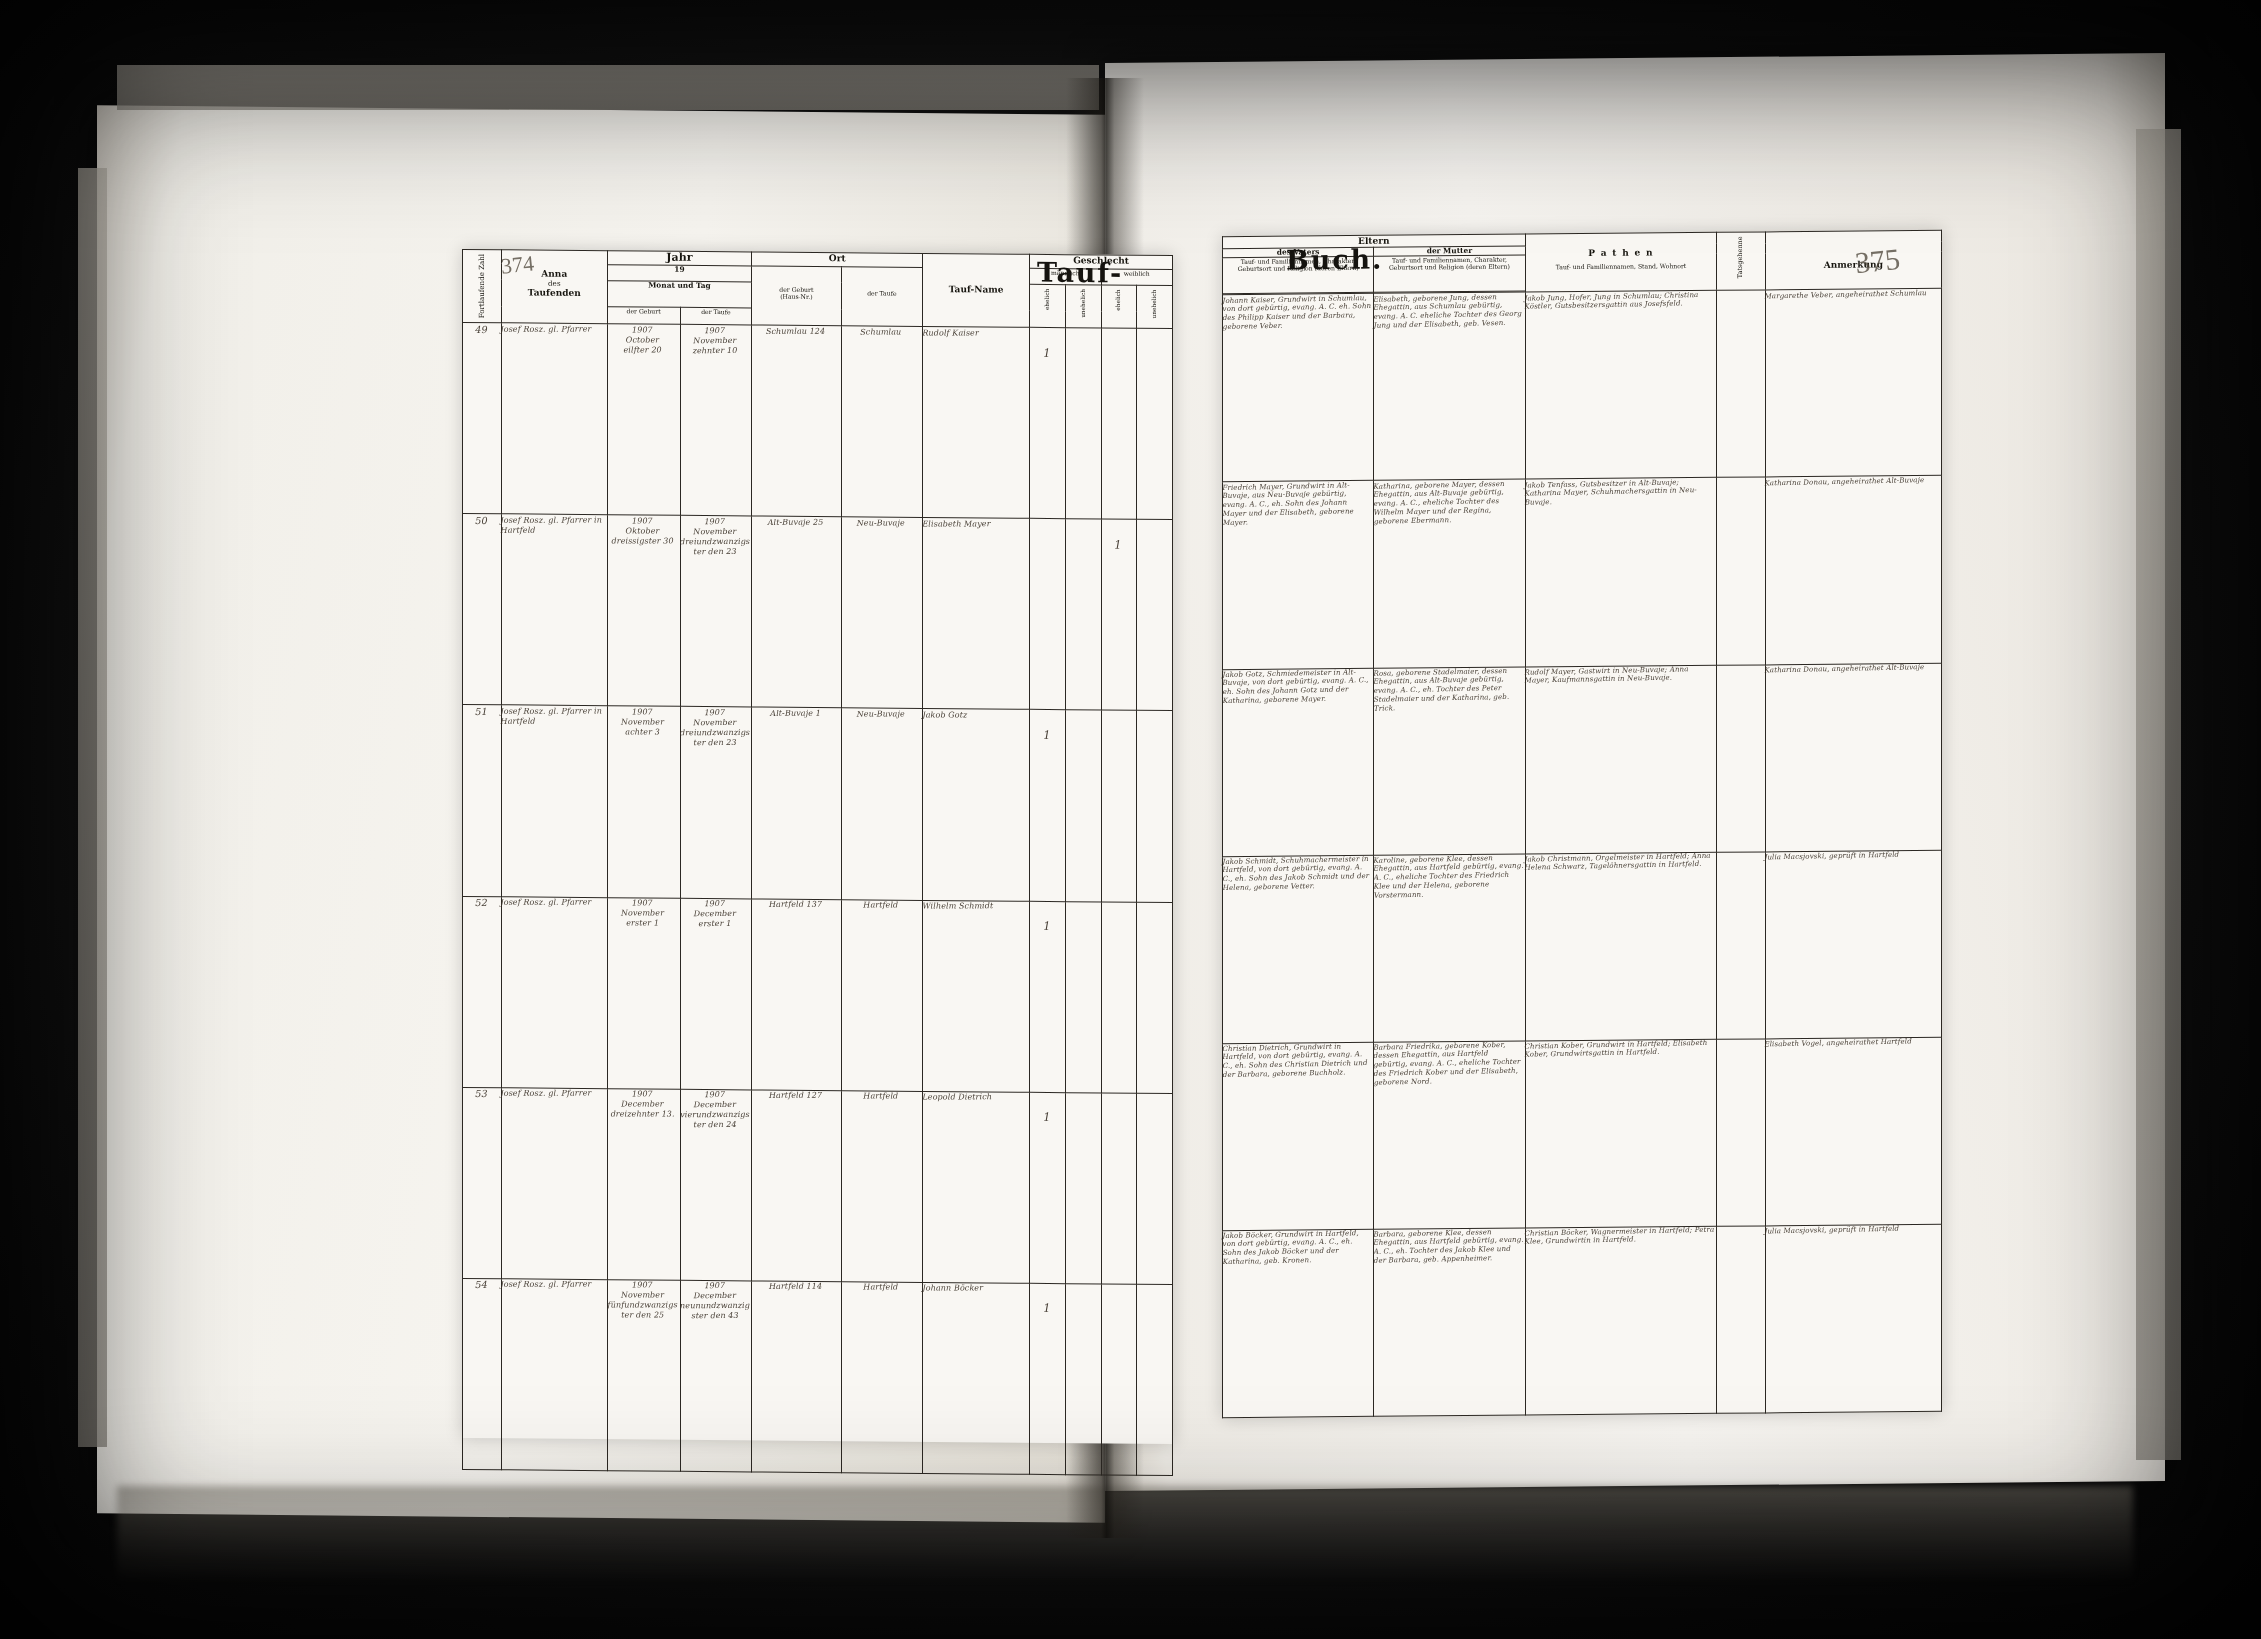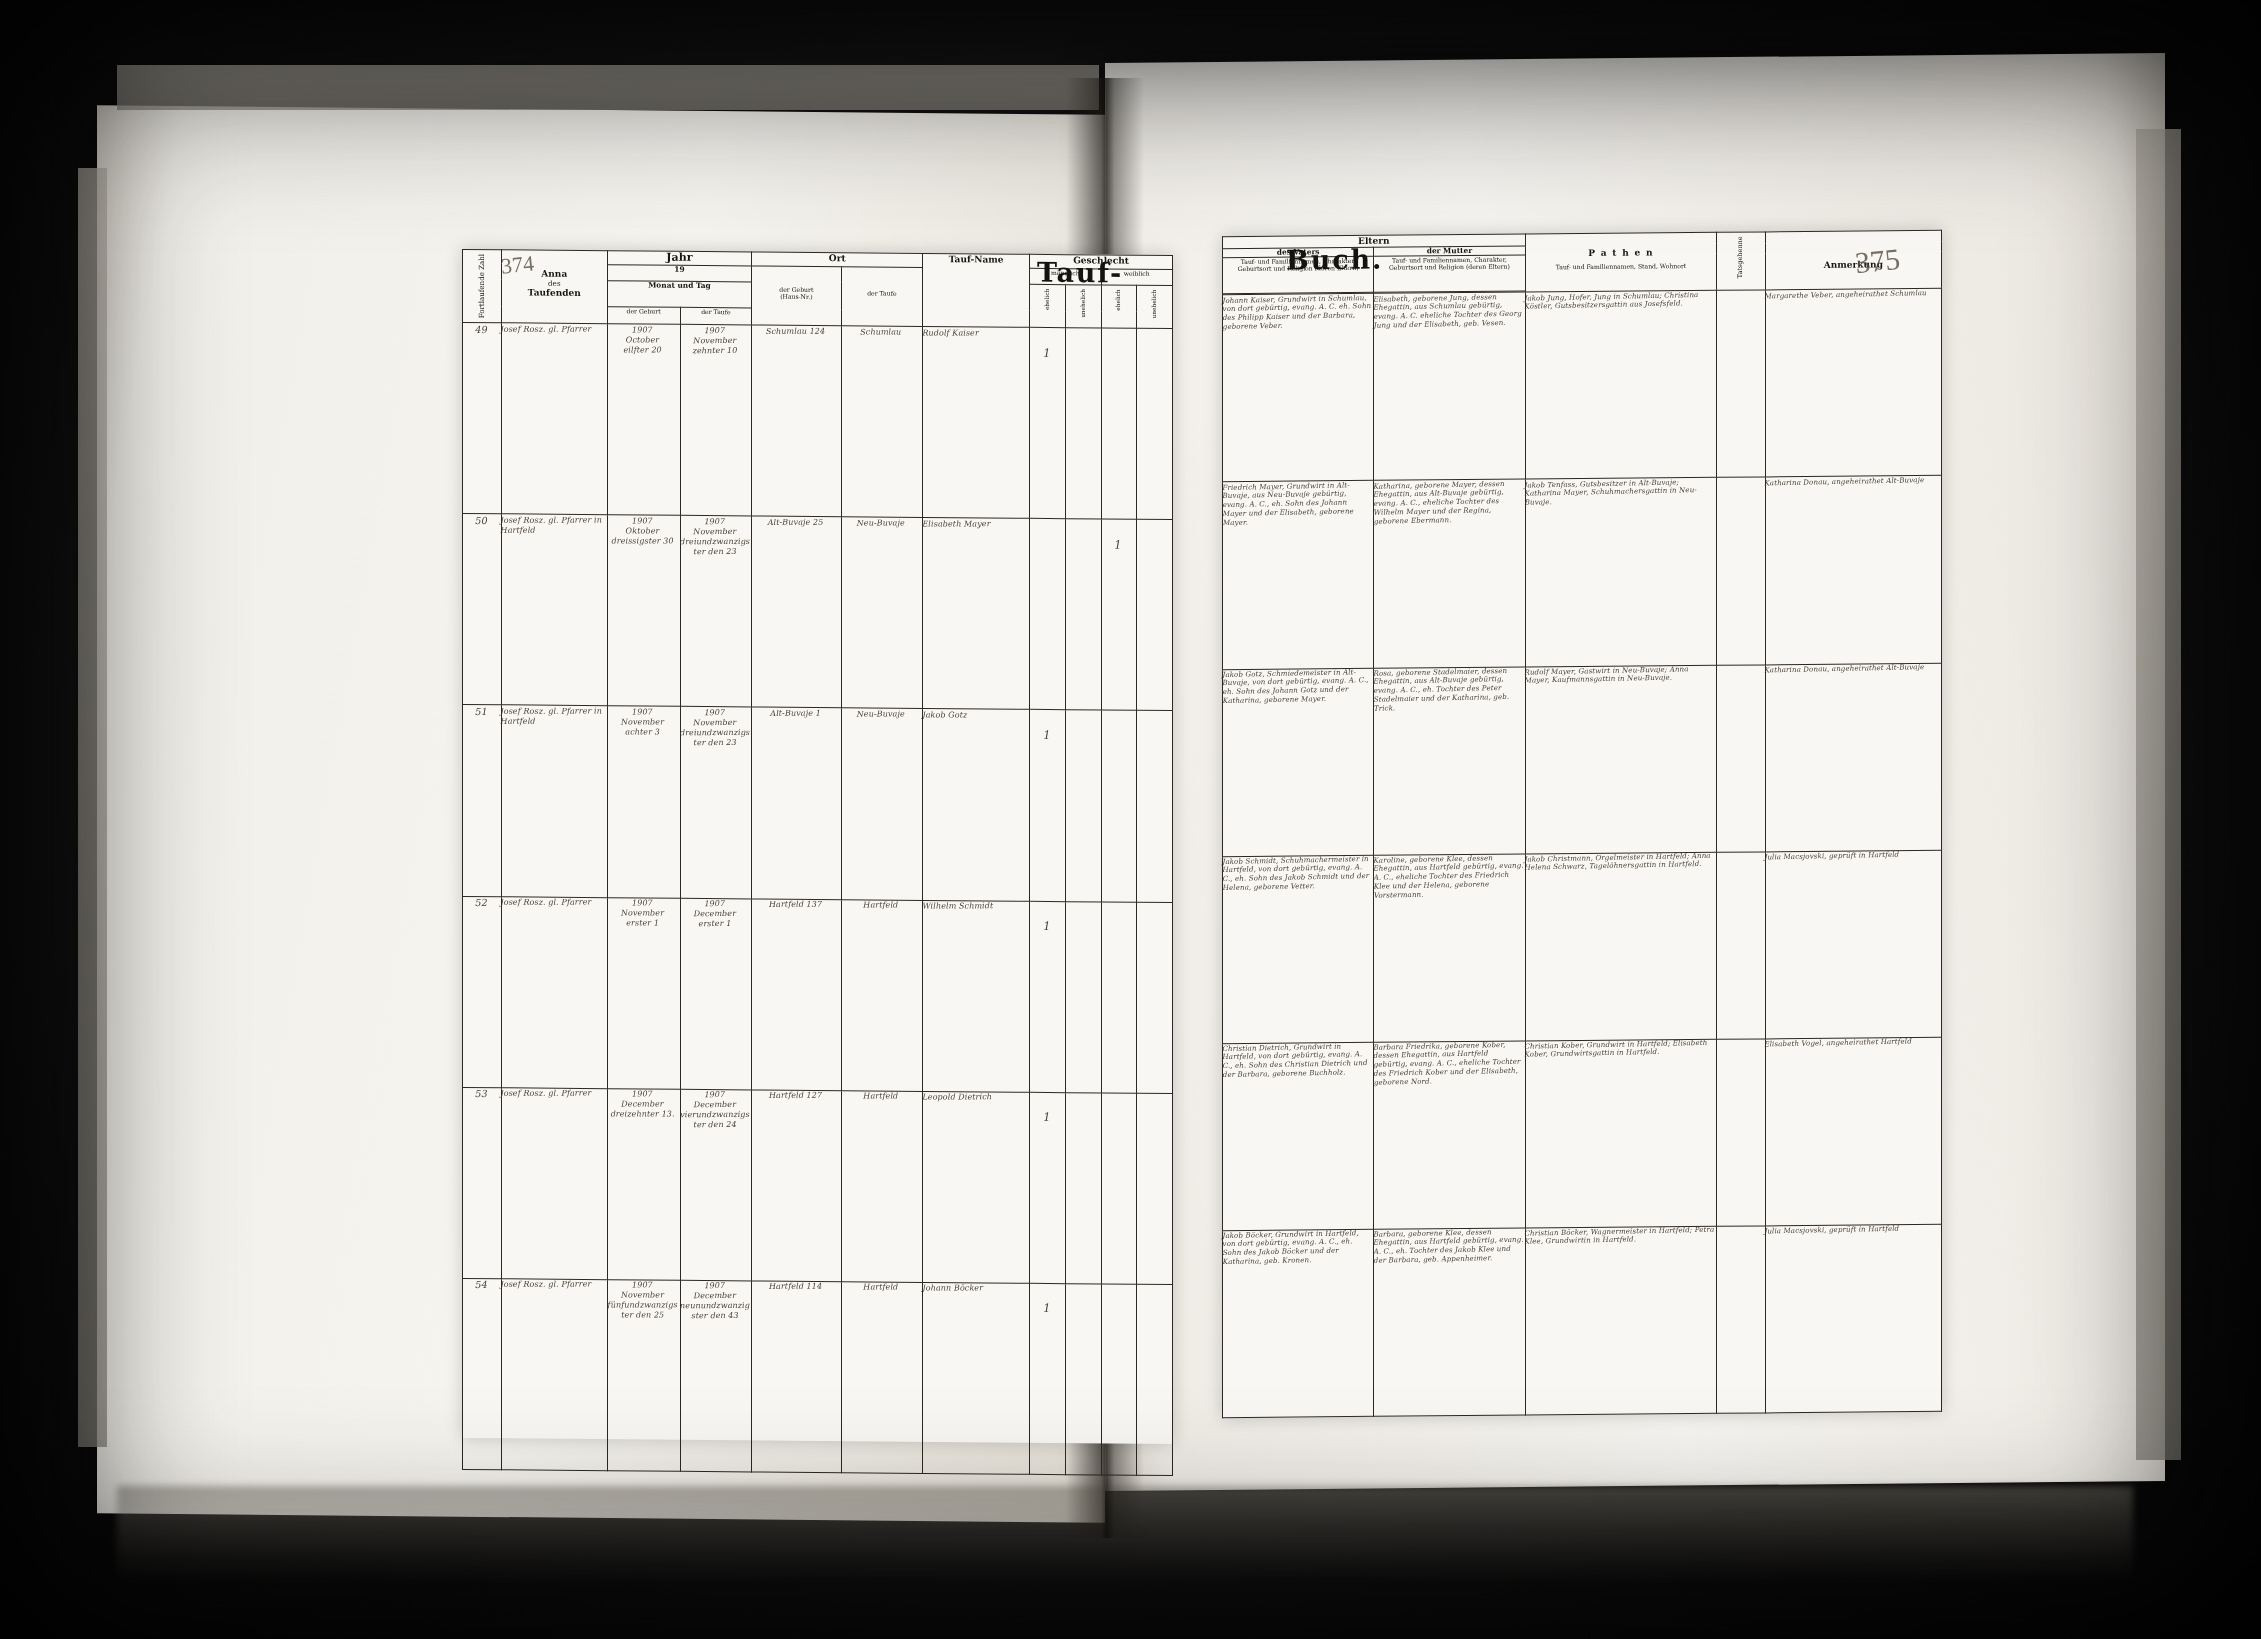--- a/index.html
+++ b/index.html
@@ -237,21 +237,21 @@
               <span class="vert">Fortlaufende Zahl</span>
             </th>
             <th rowspan="4" class="hcell">
               <div class="h-md" style="margin-top:18px">Anna</div>
               <div class="sub">des</div>
               <div class="h-md">Taufenden</div>
             </th>
             <th colspan="2" class="hcell h-lg">Jahr</th>
             <th colspan="2" class="hcell h-md">Ort</th>
             <th rowspan="4" class="hcell">
-              <div class="h-md" style="">Tauf-Name</div>
+              <div class="h-md" style="margin-top:30px">Tauf-Name</div>
             </th>
             <th colspan="4" class="hcell h-md">Geschlecht</th>
           </tr>
           <tr>
             <th colspan="2" class="hcell h-sm">19</th>
             <th rowspan="3" class="hcell">
               <div class="h-xs" style="margin-top:19.4px">der Geburt</div>
               <div class="h-xs">(Haus-Nr.)</div>
             </th>
             <th rowspan="3" class="hcell">

